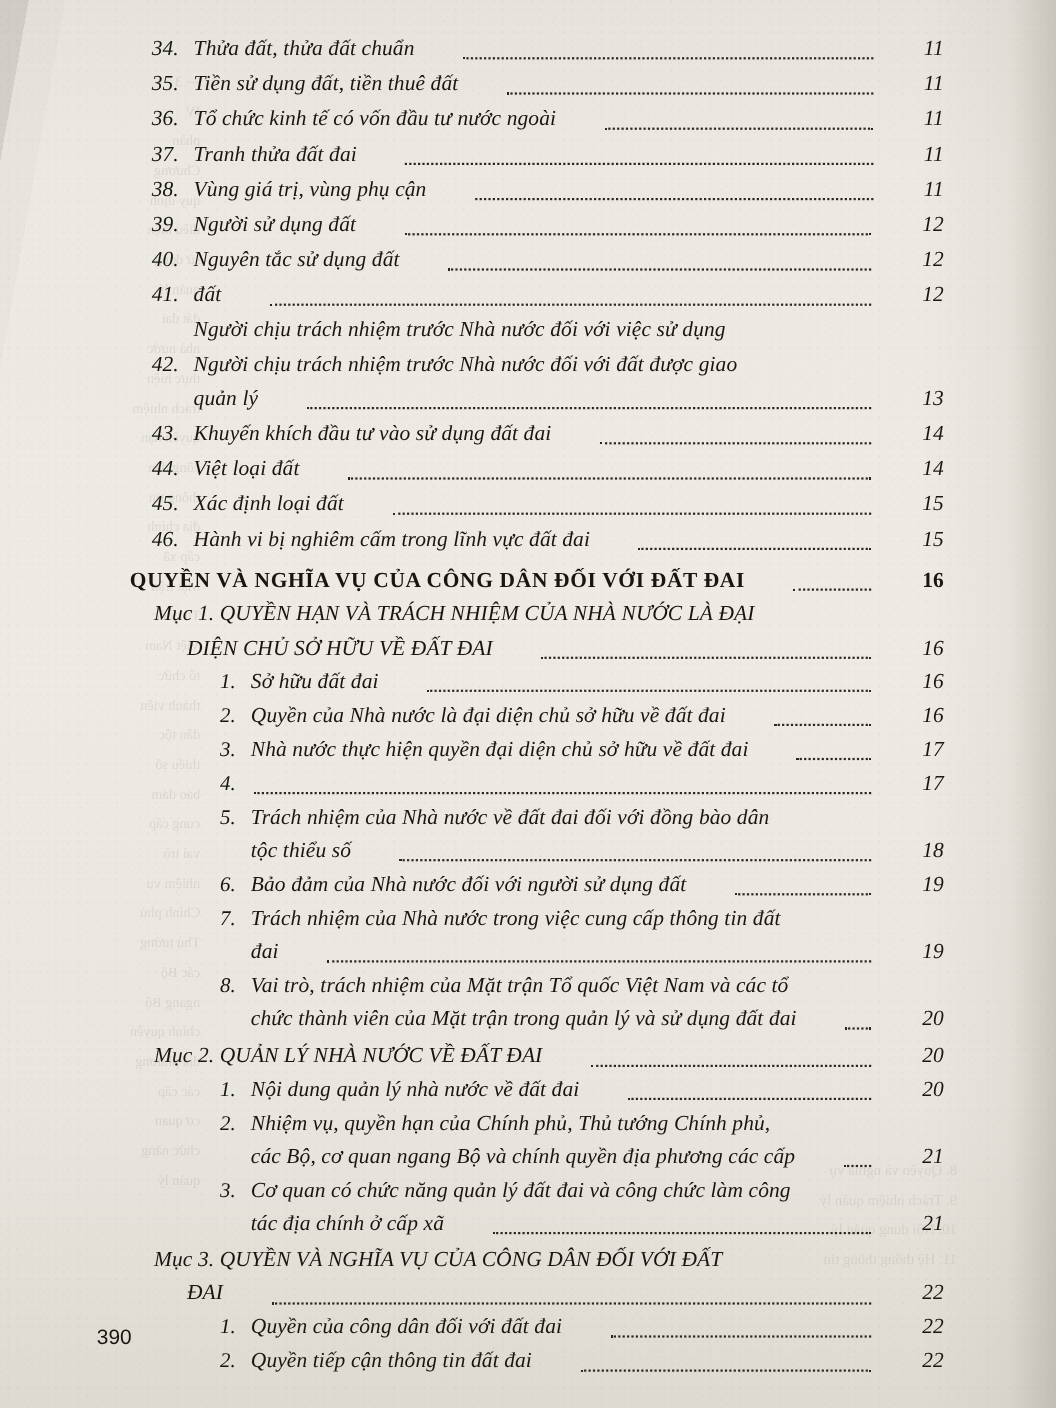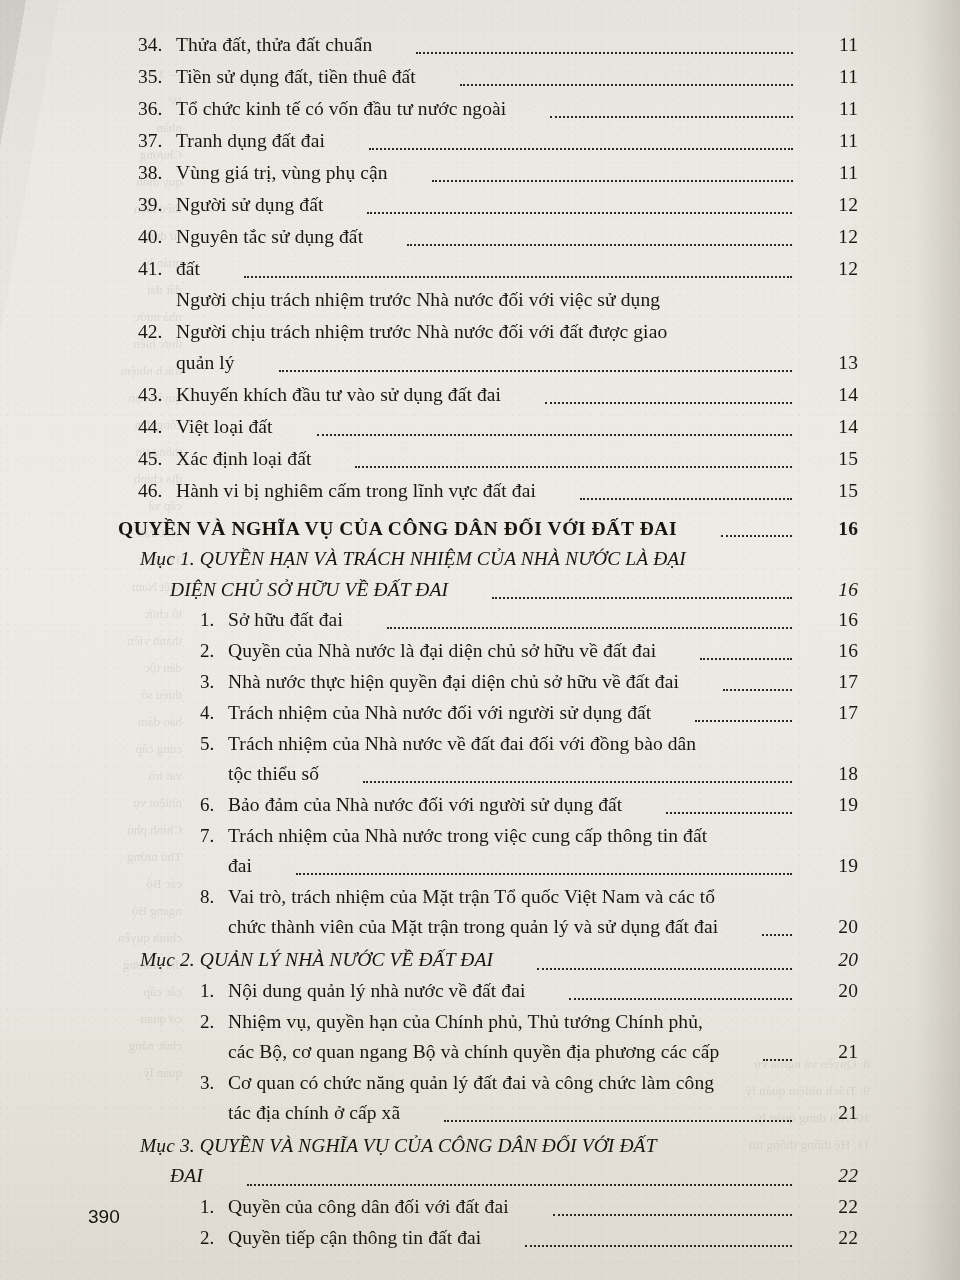--- a/index.html
+++ b/index.html
@@ -93,20 +93,21 @@
   }
   .toc-line .pg {
     flex: 0 0 auto;
     padding-left: 2px;
   }
 
   
   .entry {
     display: flex;
     margin-bottom: 1px;
+    font-style: italic;
   }
   .entry .num {
     flex: 0 0 auto;
     padding-right: 6px;
   }
   .entry .body {
     flex: 1 1 auto;
   }
   .entry .body .l1,
   .entry .body .l2 {
@@ -253,21 +254,21 @@
             <span class="txt">Tổ chức kinh tế có vốn đầu tư nước ngoài</span>
             <span class="leader"></span>
             <span class="pg">11</span>
           </div>
         </div>
       </div>
       <div class="entry lvl-art">
         <span class="num">37.</span>
         <div class="body">
           <div class="toc-line l1">
-            <span class="txt">Tranh dụng đất đai</span>
+            <span class="txt">Tranh thửa đất đai</span>
             <span class="leader"></span>
             <span class="pg">11</span>
           </div>
         </div>
       </div>
       <div class="entry lvl-art">
         <span class="num">38.</span>
         <div class="body">
           <div class="toc-line l1">
             <span class="txt">Vùng giá trị, vùng phụ cận</span>
@@ -406,21 +407,20 @@
             <span class="txt">Nhà nước thực hiện quyền đại diện chủ sở hữu về đất đai</span>
             <span class="leader"></span>
             <span class="pg">17</span>
           </div>
         </div>
       </div>
       <div class="entry lvl-sub">
         <span class="num">4.</span>
         <div class="body">
           <div class="toc-line l1">
-            <span class="txt">Trách nhiệm của Nhà nước đối với người sử dụng đất</span>
             <span class="leader"></span>
             <span class="pg">17</span>
           </div>
         </div>
       </div>
       <div class="entry lvl-sub">
         <span class="num">5.</span>
         <div class="body">
           <div class="toc-line l1">
             <span class="txt">Trách nhiệm của Nhà nước về đất đai đối với đồng bào dân</span>

